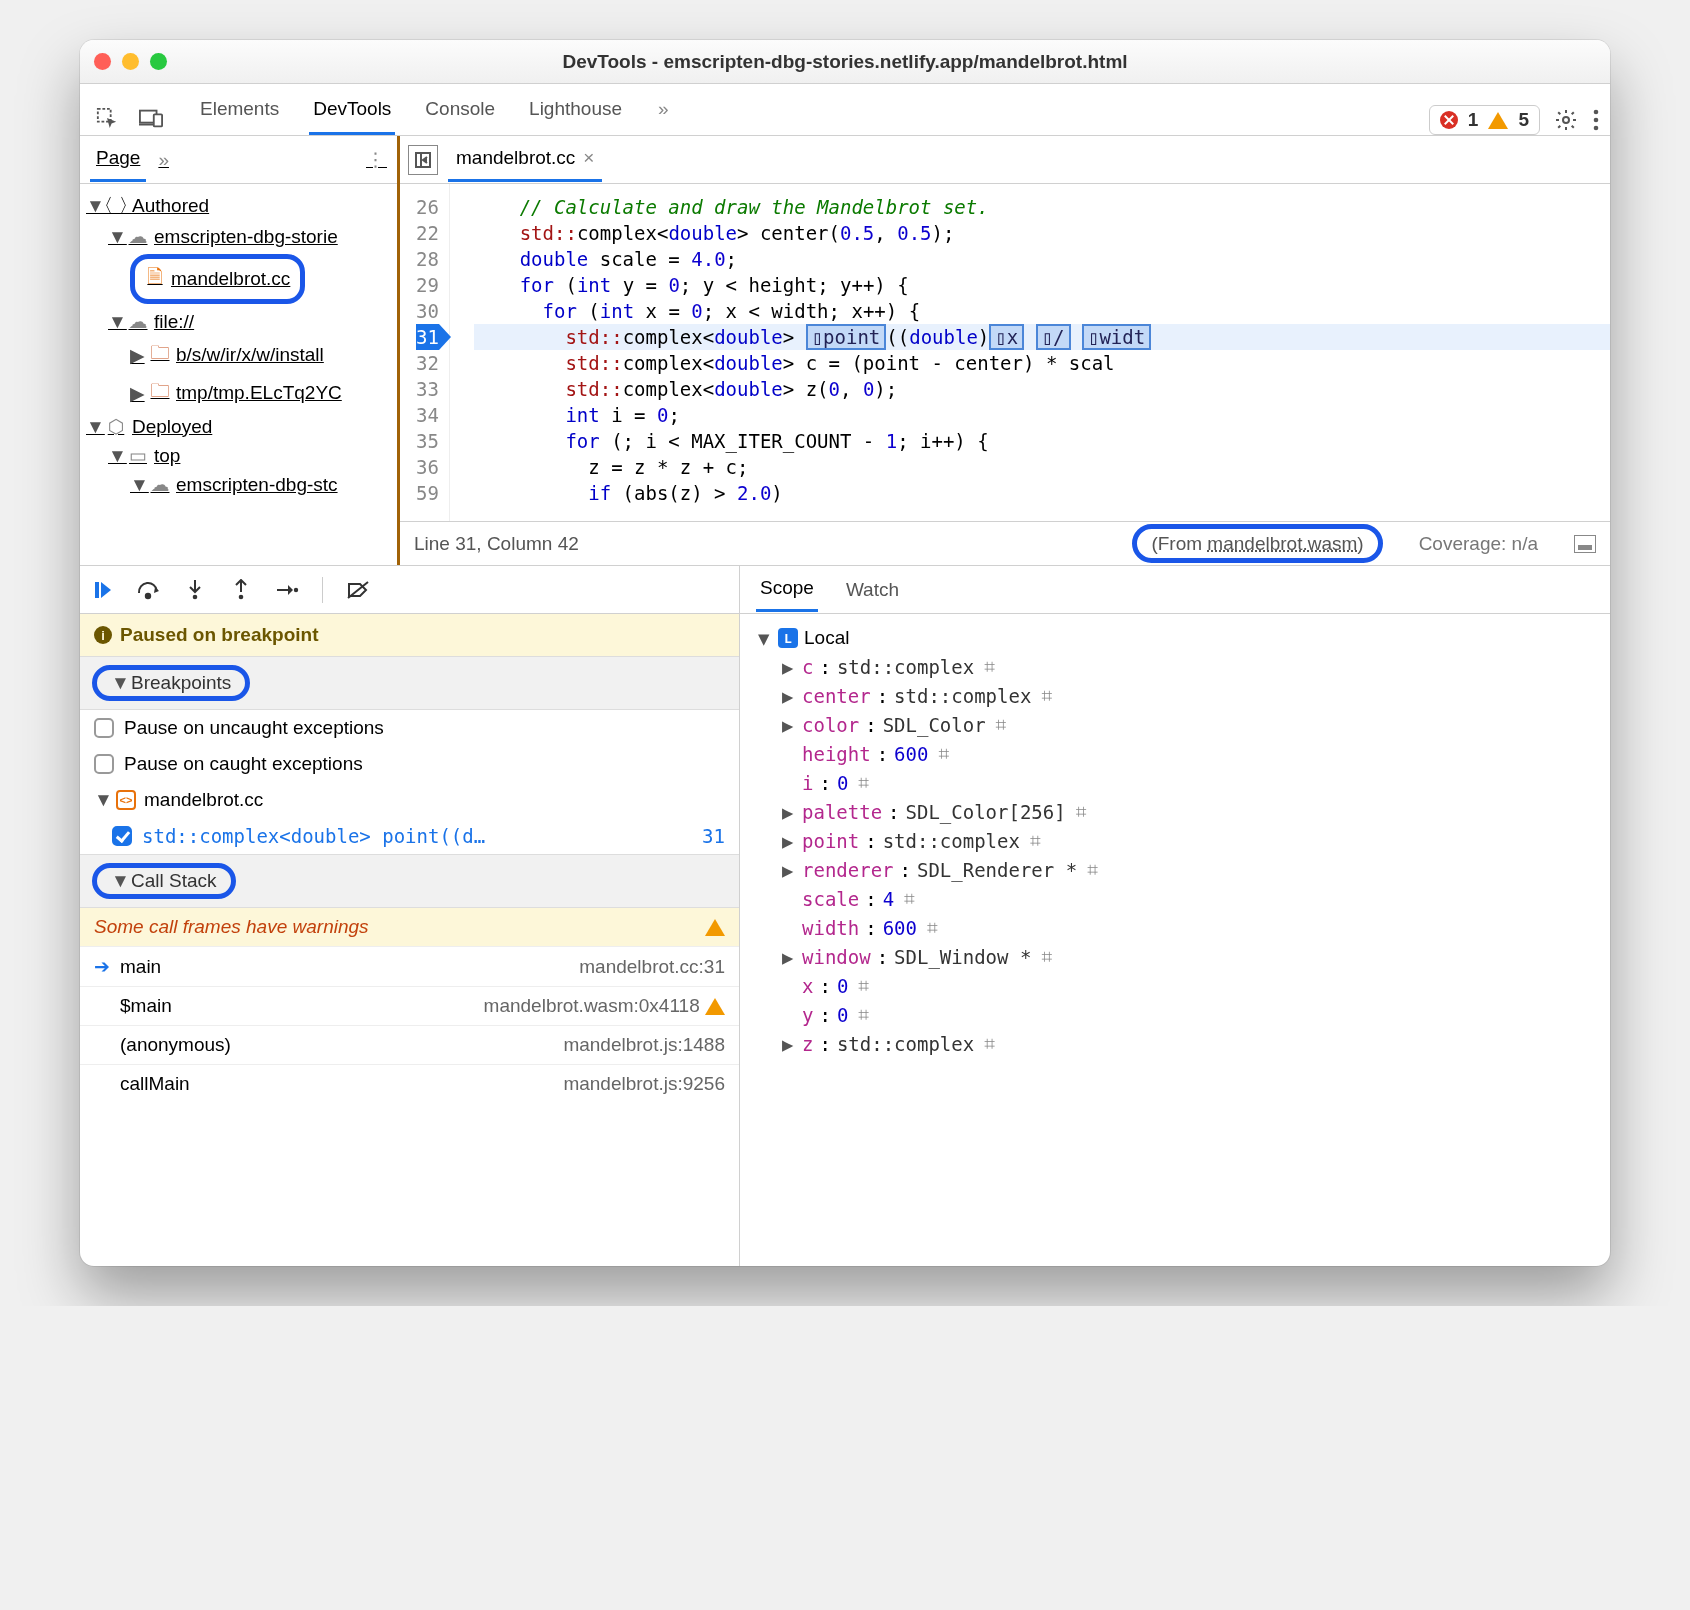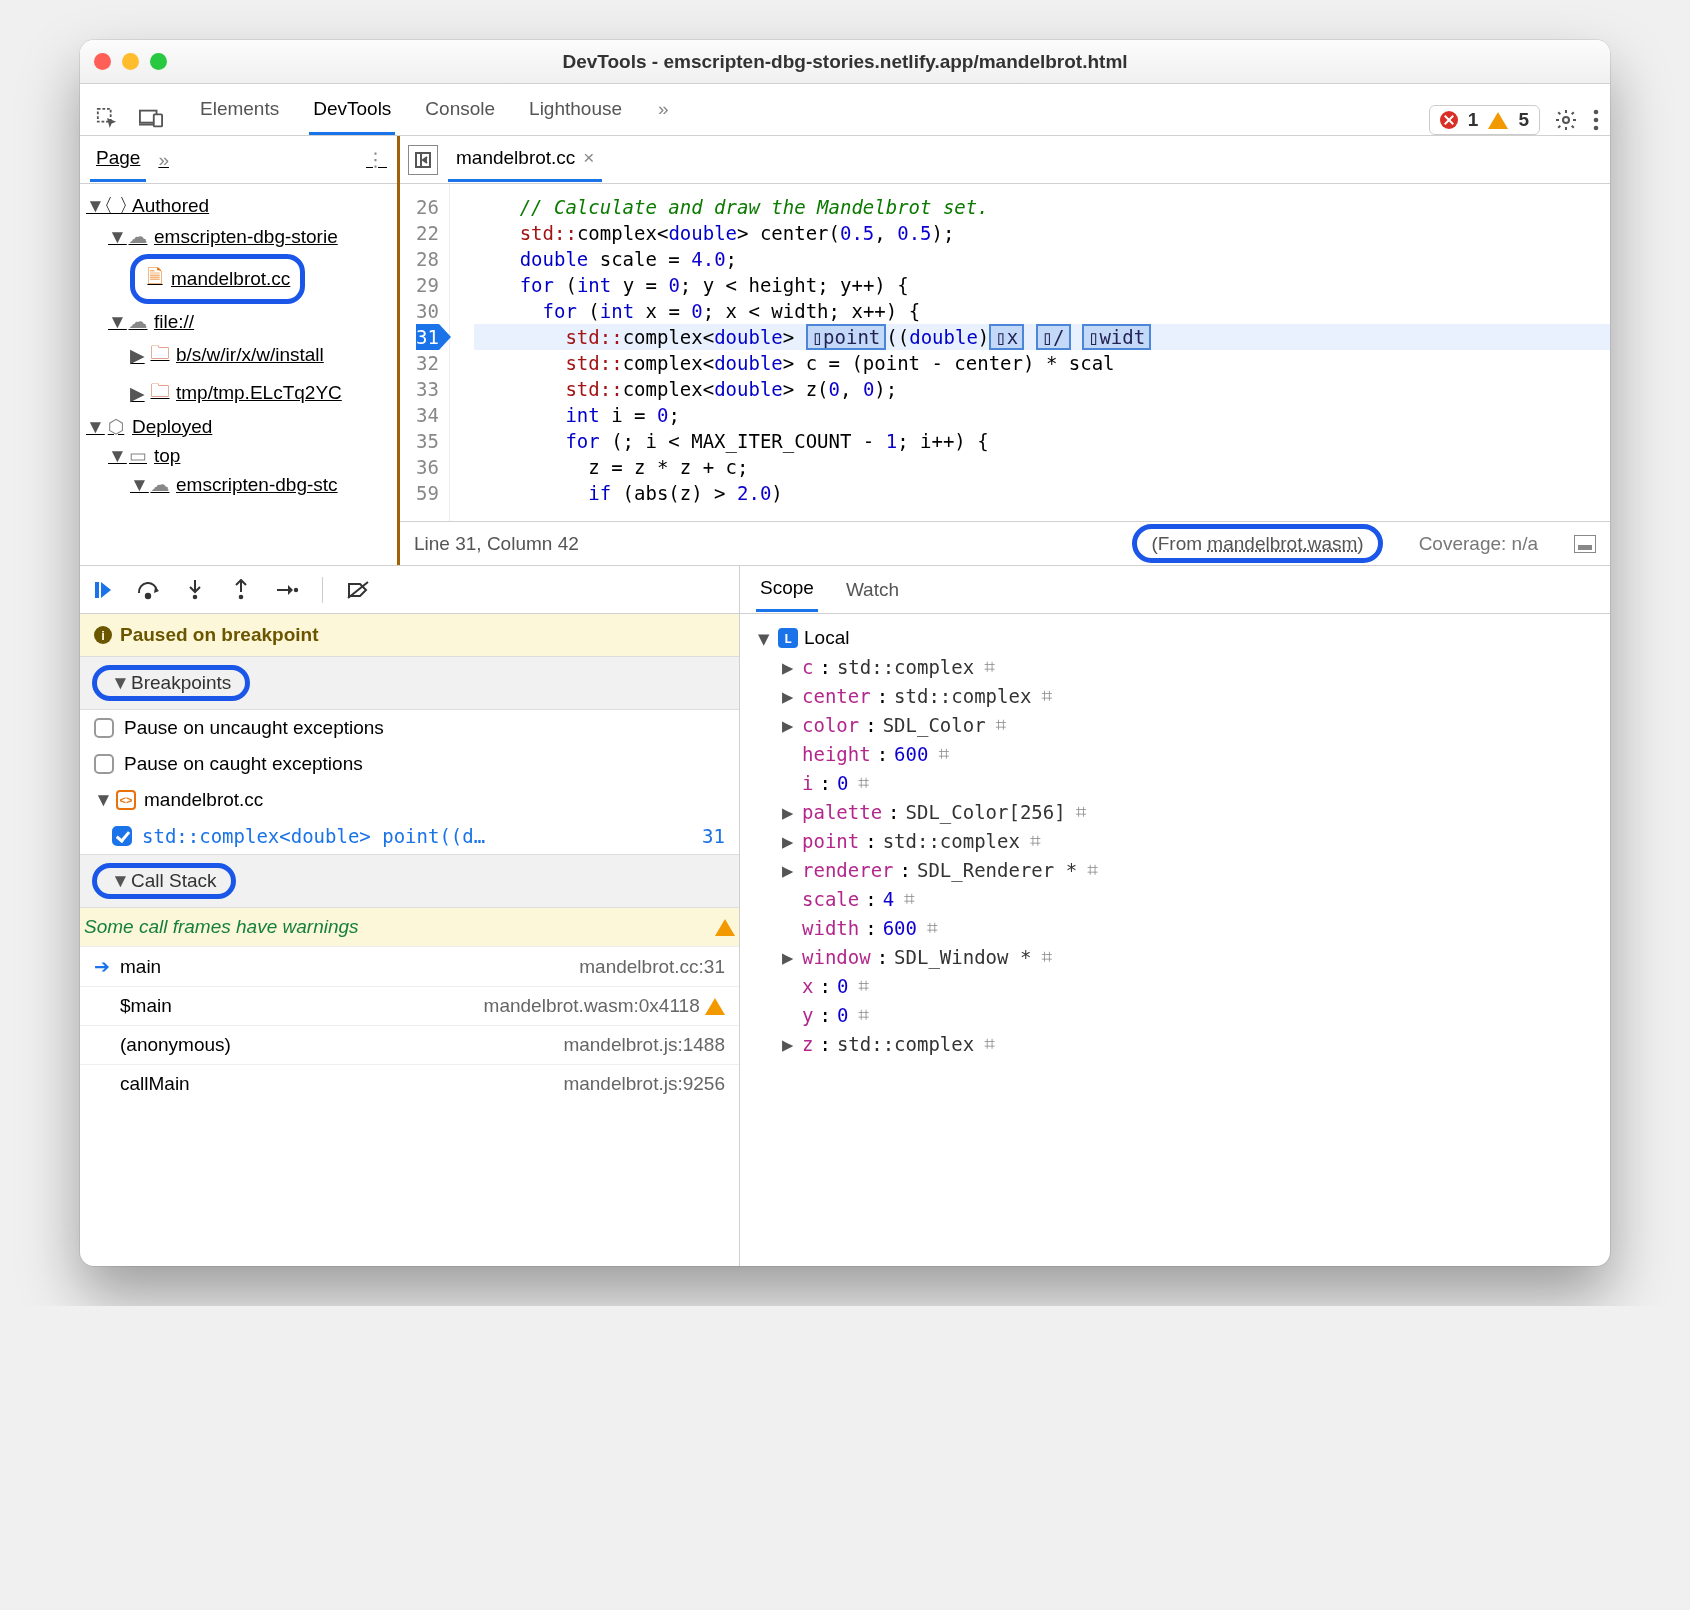--- a/index.html
+++ b/index.html
@@ -113,21 +113,21 @@
 .hl-head{display:inline-flex;border:5px solid #1a56e8;border-radius:18px;padding:2px 14px;align-items:center;gap:6px;}
 .chk-row{display:flex;align-items:center;gap:10px;padding:7px 14px;}
 .chk{width:20px;height:20px;border:2px solid #999;border-radius:5px;display:inline-block;}
 .chk.on{background:#1a73e8;border-color:#1a73e8;position:relative;}
 .chk.on::after{content:"";position:absolute;left:5px;top:1px;width:5px;height:10px;border:solid #fff;border-width:0 3px 3px 0;transform:rotate(40deg);}
 .bp-file{display:flex;align-items:center;gap:8px;padding:7px 14px;}
 .scfile{width:20px;height:20px;border:2px solid #e8710a;border-radius:4px;display:flex;align-items:center;justify-content:center;color:#e8710a;font-size:11px;font-weight:700;}
 .bp-line{display:flex;align-items:center;gap:10px;padding:7px 14px 7px 32px;font-family:"SF Mono",Menlo,monospace;}
 .bp-line .txt{color:#1a73e8;overflow:hidden;text-overflow:ellipsis;white-space:nowrap;flex:1;}
 .bp-line .lno{color:#1a73e8;margin-left:auto;}
-.warn-banner{background:#fdf7d9;padding:8px 4px;font-style:italic;color:#15803d;display:flex;align-items:center;}
+.warn-banner{background:#fdf7d9;padding:8px 14px;font-style:italic;color:#c2410c;display:flex;align-items:center;}
 .warn-banner .wi{margin-left:auto;}
 .cs-row{display:flex;align-items:center;padding:8px 14px;gap:8px;border-top:1px solid #eee;}
 .cs-row .arrow{color:#1a73e8;width:18px;}
 .cs-row .loc{margin-left:auto;color:#666;}
 
 .dbgright{flex:1;display:flex;flex-direction:column;}
 .scopetabs{height:48px;border-bottom:1px solid #d0d0d0;display:flex;align-items:center;gap:24px;padding:0 16px;}
 .scopetabs .st{padding:10px 4px;color:#555;}
 .scopetabs .st.active{color:#000;border-bottom:3px solid #1a73e8;}
 .scopebody{padding:10px 18px;font-family:"SF Mono",Menlo,monospace;font-size:19px;overflow:auto;}

